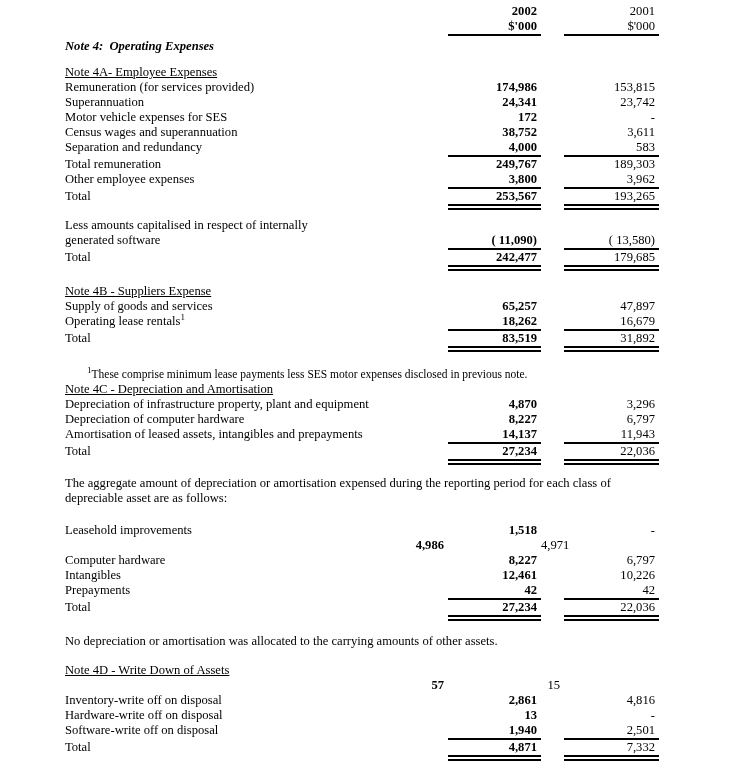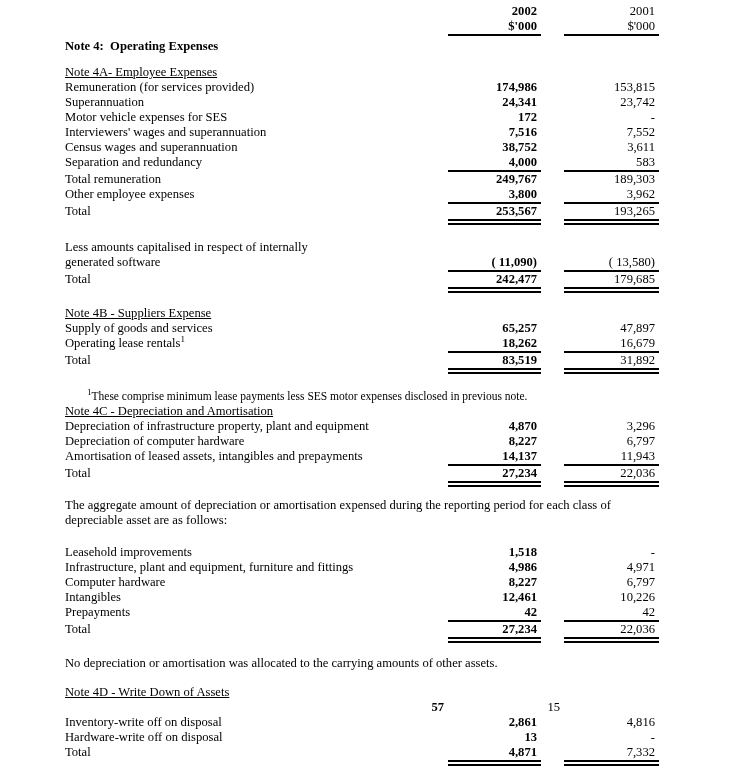--- a/index.html
+++ b/index.html
@@ -16,23 +16,23 @@
     grid-template-columns: 383px 93px 23px 95px;
     align-items: baseline;
   }
   .lbl { text-align: left; white-space: nowrap; }
   .val { text-align: right; padding-right: 4px; }
   .c2002 { font-weight: bold; }
   .unit-rule .val { border-bottom: 2px solid #000; }
 
   .rule-single .val { border-bottom: 2px solid #000; }
   .rule-double .val { border-bottom: 6px double #000; }
-  .row.rule-double + .row { margin-top: 15px; }
-
-  .title { font-weight: bold; margin-top: 3px; white-space: pre-wrap; }
+  .row.rule-double + .row { margin-top: 8px; }
+
+  .title { font-weight: bold; margin-top: 3px; white-space: pre-wrap; font-style: italic; }
   .heading { text-decoration: underline; }
 
   #sec-emp { margin-top: 11px; }
   #sec-sup { margin-top: 13px; }
   .footnote { margin-top: 15px; margin-left: 22px; font-size: 11.5px; }
   #sec-dep { }
   .para { margin: 0; margin-top: 11px; max-width: 600px; }
   #agg-table { margin-top: 17px; }
   #para-nodep { margin-top: 13px; max-width: 620px; }
   #sec-wd { margin-top: 14px; }
@@ -76,26 +76,20 @@
           <div class="val">23,742</div>
         </div>
 
         <div class="row">
           <div class="lbl"><span>Motor vehicle expenses for SES</span><sup></sup></div>
           <div class="val c2002">172</div>
           <div></div>
           <div class="val">-</div>
         </div>
 
-        <div class="row">
-          <div class="lbl"><span>Interviewers' wages and superannuation</span><sup></sup></div>
-          <div class="val c2002">7,516</div>
-          <div></div>
-          <div class="val">7,552</div>
-        </div>
 
         <div class="row">
           <div class="lbl"><span>Census wages and superannuation</span><sup></sup></div>
           <div class="val c2002">38,752</div>
           <div></div>
           <div class="val">3,611</div>
         </div>
 
         <div class="row rule-single">
           <div class="lbl"><span>Separation and redundancy</span><sup></sup></div>
@@ -216,21 +210,20 @@
   <div id="agg-table">
 
       <div class="row">
         <div class="lbl"><span>Leasehold improvements</span><sup></sup></div>
         <div class="val c2002">1,518</div>
         <div></div>
         <div class="val">-</div>
       </div>
 
       <div class="row">
-        <div class="lbl"><span>Infrastructure, plant and equipment, furniture and fittings</span><sup></sup></div>
         <div class="val c2002">4,986</div>
         <div></div>
         <div class="val">4,971</div>
       </div>
 
       <div class="row">
         <div class="lbl"><span>Computer hardware</span><sup></sup></div>
         <div class="val c2002">8,227</div>
         <div></div>
         <div class="val">6,797</div>
@@ -277,20 +270,26 @@
           <div class="val">4,816</div>
         </div>
 
         <div class="row">
           <div class="lbl"><span>Hardware-write off on disposal</span><sup></sup></div>
           <div class="val c2002">13</div>
           <div></div>
           <div class="val">-</div>
         </div>
 
+        <div class="row rule-single">
+          <div class="lbl"><span>Software-write off on disposal</span><sup></sup></div>
+          <div class="val c2002">1,940</div>
+          <div></div>
+          <div class="val">2,501</div>
+        </div>
 
         <div class="row rule-double">
           <div class="lbl"><span>Total</span><sup></sup></div>
           <div class="val c2002">4,871</div>
           <div></div>
           <div class="val">7,332</div>
         </div>
       </div>
   </div>
 

